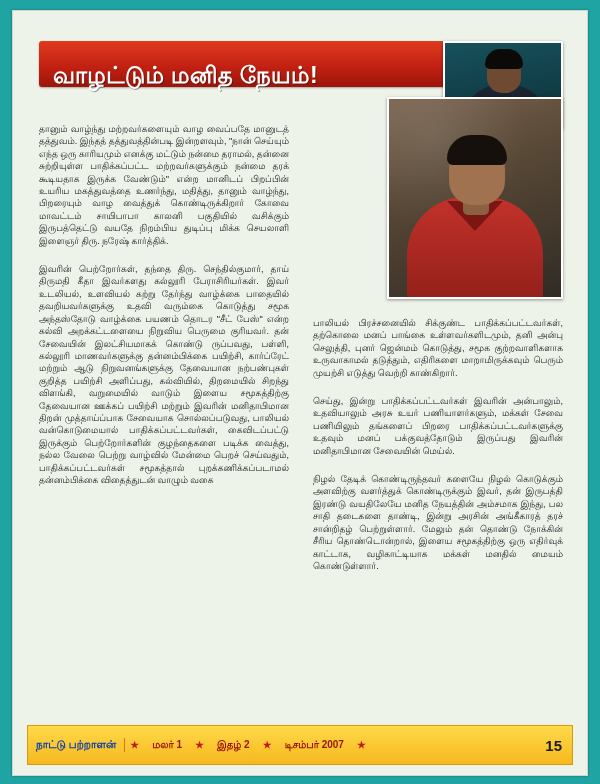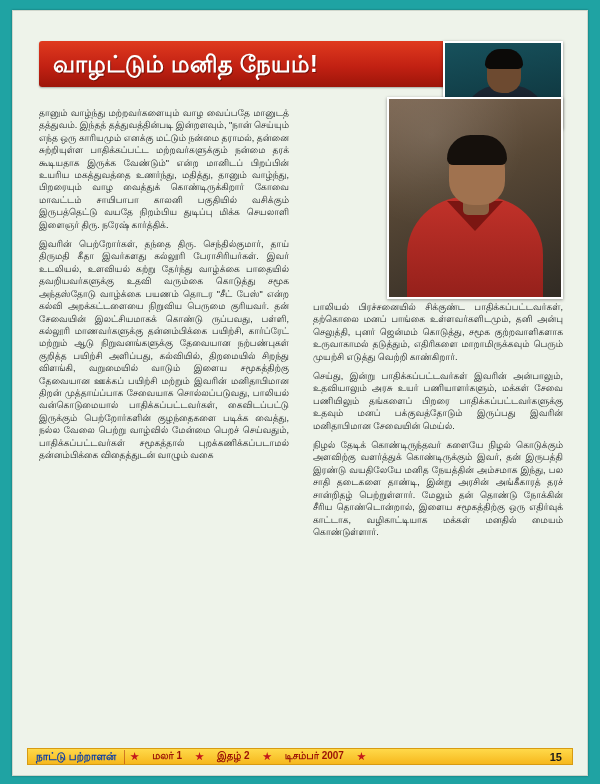--- a/index.html
+++ b/index.html
@@ -37,21 +37,21 @@
   
   .headline-band {
     position: absolute;
     left: 26px;
     top: 30px;
     width: 420px;
     height: 46px;
     background: linear-gradient(180deg, #e03a1e 0%, #c22113 55%, #9d1509 100%);
     border-radius: 3px;
     display: flex;
-    align-items: center;
+    align-items: flex-end;
     padding-left: 14px;
     box-sizing: border-box;
     box-shadow: 0 1px 2px rgba(0,0,0,.3);
   }
   .headline-band .htext {
     color: #ffffff;
     font-size: 23px;
     font-weight: bold;
     letter-spacing: .3px;
     line-height: 1;
@@ -134,39 +134,39 @@
   
   .col {
     position: absolute;
     font-size: 9.1px;
     line-height: 12.4px;
     color: #14181a;
     text-align: justify;
     font-family: "Liberation Sans", sans-serif;
     word-spacing: -0.3px;
   }
-  .col p { margin: 0 0 7px 0; }
+  .col p { margin: 16px 0 7px 0; }
   .col-left {
     left: 26px;
     top: 96px;
     width: 250px;
   }
   .col-right {
     right: 24px;
     top: 290px;
     width: 250px;
   }
 
   
   .footer {
     position: absolute;
     left: 14px;
     right: 14px;
     bottom: 10px;
-    height: 17px;
+    height: 40px;
     background: linear-gradient(180deg, #ffd94a 0%, #f6b81d 100%);
     border: 1px solid #d79b12;
     display: flex;
     align-items: center;
     box-sizing: border-box;
   }
   .footer .seg {
     display: flex;
     align-items: center;
     height: 100%;
@@ -178,21 +178,21 @@
   }
   .footer .brand { color: #0b3ea8; font-size: 10.5px; }
   .footer .flower {
     display:inline-block; width:9px; height:9px; margin: 0 5px;
     background: #c4181a;
     clip-path: polygon(50% 0%, 61% 35%, 98% 35%, 68% 57%, 79% 91%, 50% 70%, 21% 91%, 32% 57%, 2% 35%, 39% 35%);
   }
   .footer .spacer { flex: 1 1 auto; }
   .footer .pageno {
     padding: 0 10px 0 6px;
-    font-size: 11px;
+    font-size: 15px;
     font-weight: bold;
     color: #1b1b1b;
   }
   .footer .divider {
     width: 1px; height: 14px; background: rgba(155,18,6,.45);
   }
 </style>
 </head>
 <body>
 

